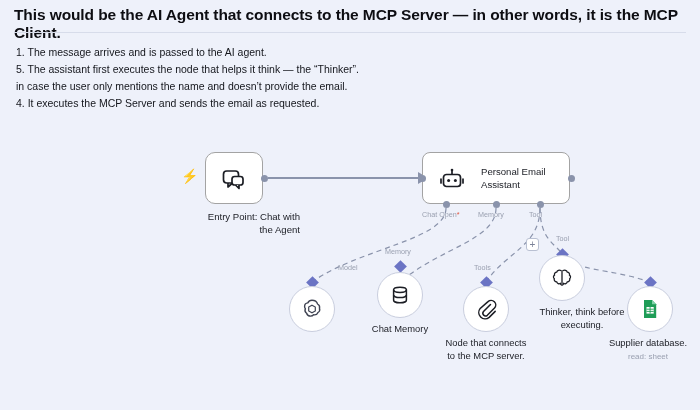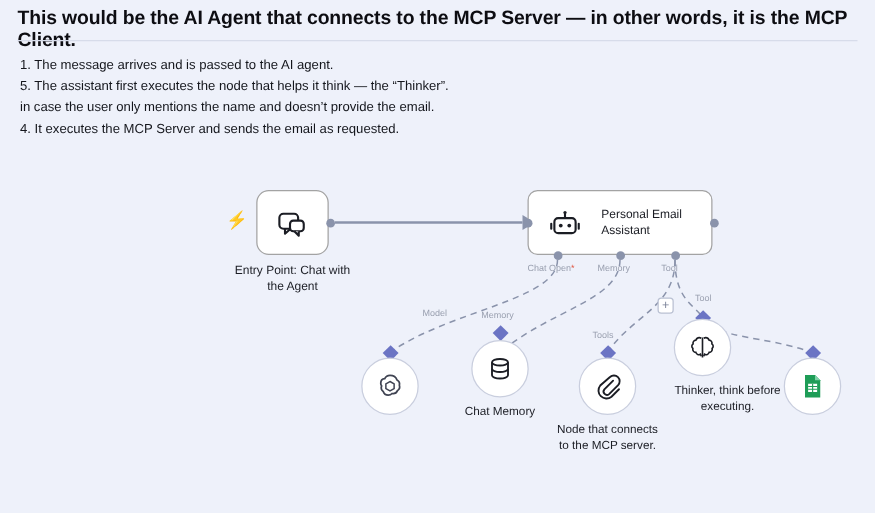--- a/index.html
+++ b/index.html
@@ -72,21 +72,21 @@
   }
   .card-main {
     left: 422px;
     top: 152px;
     width: 148px;
     height: 52px;
     border-radius: 8px;
   }
   .card-label {
     position: absolute;
-    text-align: center;
+    text-align: right;
     font-size: 9.6px;
     color: #1b1d24;
     line-height: 13px;
   }
   .entry-label {
     left: 168px;
     top: 210px;
     width: 132px;
   }
   .main-title {
@@ -268,21 +268,21 @@
     <div class="port" style="left:70px;top:48px;"></div>
     <div class="port" style="left:114px;top:48px;"></div>
   </div>
 
   <div class="port-label" style="left:422px;top:210px;">
     <span>Chat Open</span><span class="req">*</span>
   </div>
   <div class="port-label" style="left:478px;top:210px;">Memory</div>
   <div class="port-label" style="left:529px;top:210px;">Tool</div>
 
-  <div class="port-label" style="left:298px;top:246px;padding-left:40px;">Model</div>
+  <div class="port-label" style="left:298px;top:263px;padding-left:40px;">Model</div>
   <div class="port-label" style="left:385px;top:247px;">Memory</div>
   <div class="port-label" style="left:474px;top:263px;">Tools</div>
   <div class="port-label" style="left:556px;top:234px;">Tool</div>
 
   <div class="plus-box" style="left:526px;top:238px;">+</div>
 
   <div class="circ" style="left:289px;top:286px;">
     <svg width="24" height="24" viewBox="0 0 24 24">
       <path d="M12 3.2c-1.9 0-3.5 1.1-4.2 2.7-1.8.2-3.2 1.7-3.2 3.6 0 .8.3 1.6.7 2.2-.6 1.6-.1 3.5 1.3 4.5.5 1.7 2.1 2.9 4 2.9 1.2 0 2.3-.5 3.1-1.3 1.8.3 3.6-.6 4.3-2.3 1.4-.9 2-2.7 1.5-4.3.4-1.7-.4-3.4-1.9-4.2C16.9 4.8 14.6 3.2 12 3.2z" fill="none" stroke="#3f4352" stroke-width="1.4"></path>
       <path d="M12 8.2l3.3 1.9v3.8L12 15.8l-3.3-1.9v-3.8z" fill="none" stroke="#3f4352" stroke-width="1.2"></path>
@@ -325,14 +325,18 @@
   <div class="circ" style="left:627px;top:286px;">
     <svg width="22" height="22" viewBox="0 0 22 22">
       <path d="M5 2h8l4.2 4.2V20H5z" fill="#1e9d57"></path>
       <path d="M13 2l4.2 4.2H13z" fill="#7fd2a8"></path>
       <rect x="7.5" y="9" width="7.2" height="6.6" fill="#ffffff"></rect>
       <line x1="7.5" y1="11.2" x2="14.7" y2="11.2" stroke="#1e9d57" stroke-width="0.9"></line>
       <line x1="7.5" y1="13.4" x2="14.7" y2="13.4" stroke="#1e9d57" stroke-width="0.9"></line>
       <line x1="11.1" y1="9" x2="11.1" y2="15.6" stroke="#1e9d57" stroke-width="0.9"></line>
     </svg>
   </div>
+  <div class="circ-label" style="left:598px;top:337px;width:100px;">
+    <span>Supplier database.</span><br>
+    <span class="sub-label">read: sheet</span>
+  </div>
 
 </div>
 
 </body></html>

